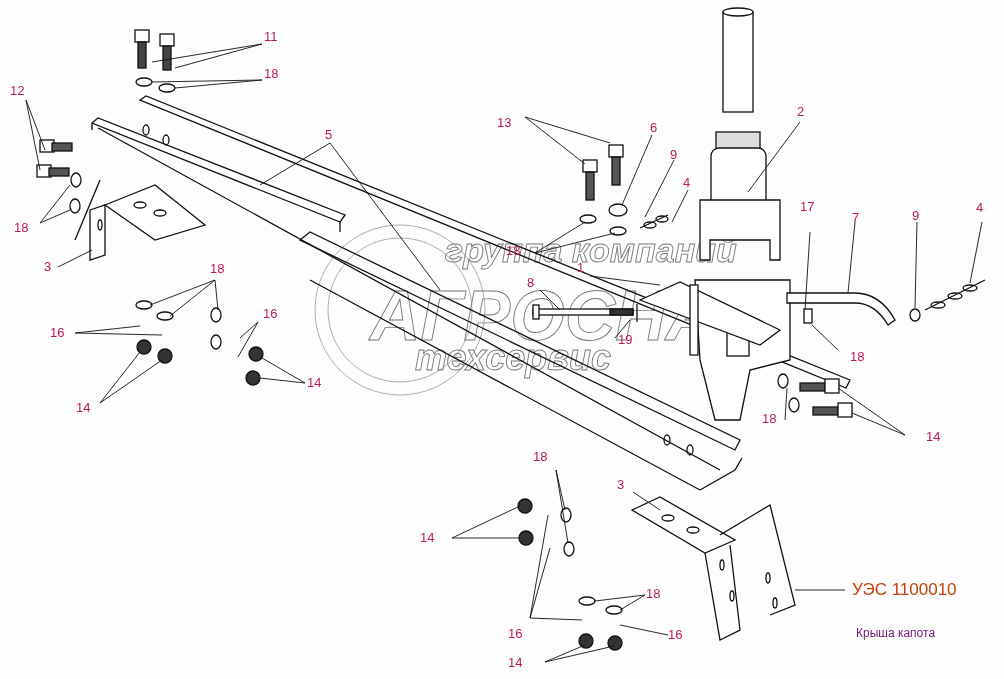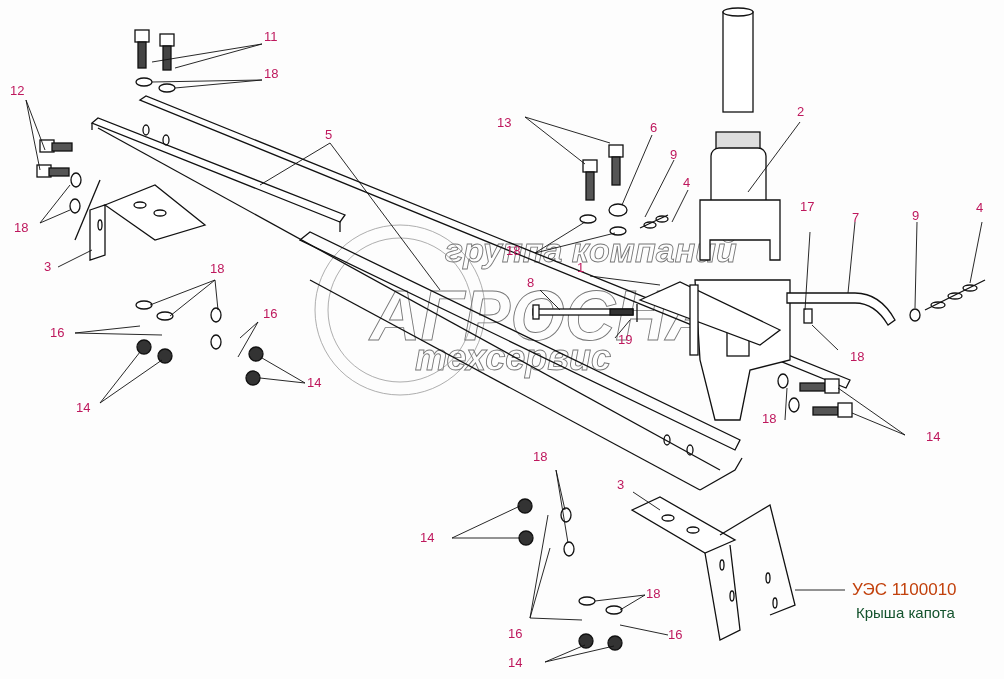--- a/index.html
+++ b/index.html
@@ -1,21 +1,21 @@
 <!DOCTYPE html>
 <html><head>
 <meta charset="utf-8">
 <style>
   html, body { margin:0; padding:0; background:#fdfdfd; }
   body { width:1004px; height:679px; position:relative; overflow:hidden;
          font-family:"Liberation Sans", sans-serif; }
   #canvas { position:absolute; left:0; top:0; width:1004px; height:679px; }
   .lbl { position:absolute; font-size:13px; color:#be185d; line-height:1; white-space:nowrap; }
   .title-code { position:absolute; left:852px; top:580px; font-size:17px; color:#c2410c; }
-  .title-name { position:absolute; left:856px; top:604px; font-size:15px; color:#14532d; }
+  .title-name { position:absolute; left:856px; top:626px; font-size:12px; color:#701a75; }
   svg text.wm { font-family:"Liberation Sans", sans-serif; font-style:italic; font-weight:bold; fill:none; stroke:#777; stroke-width:0.9; }
 </style>
 </head>
 <body>
 
 <svg id="canvas" viewBox="0 0 1004 679" xmlns="http://www.w3.org/2000/svg">
 
   <g>
     <circle cx="400" cy="310" r="85" fill="none" stroke="#999" stroke-width="0.8"></circle>
     <circle cx="400" cy="310" r="72" fill="none" stroke="#999" stroke-width="0.8"></circle>

